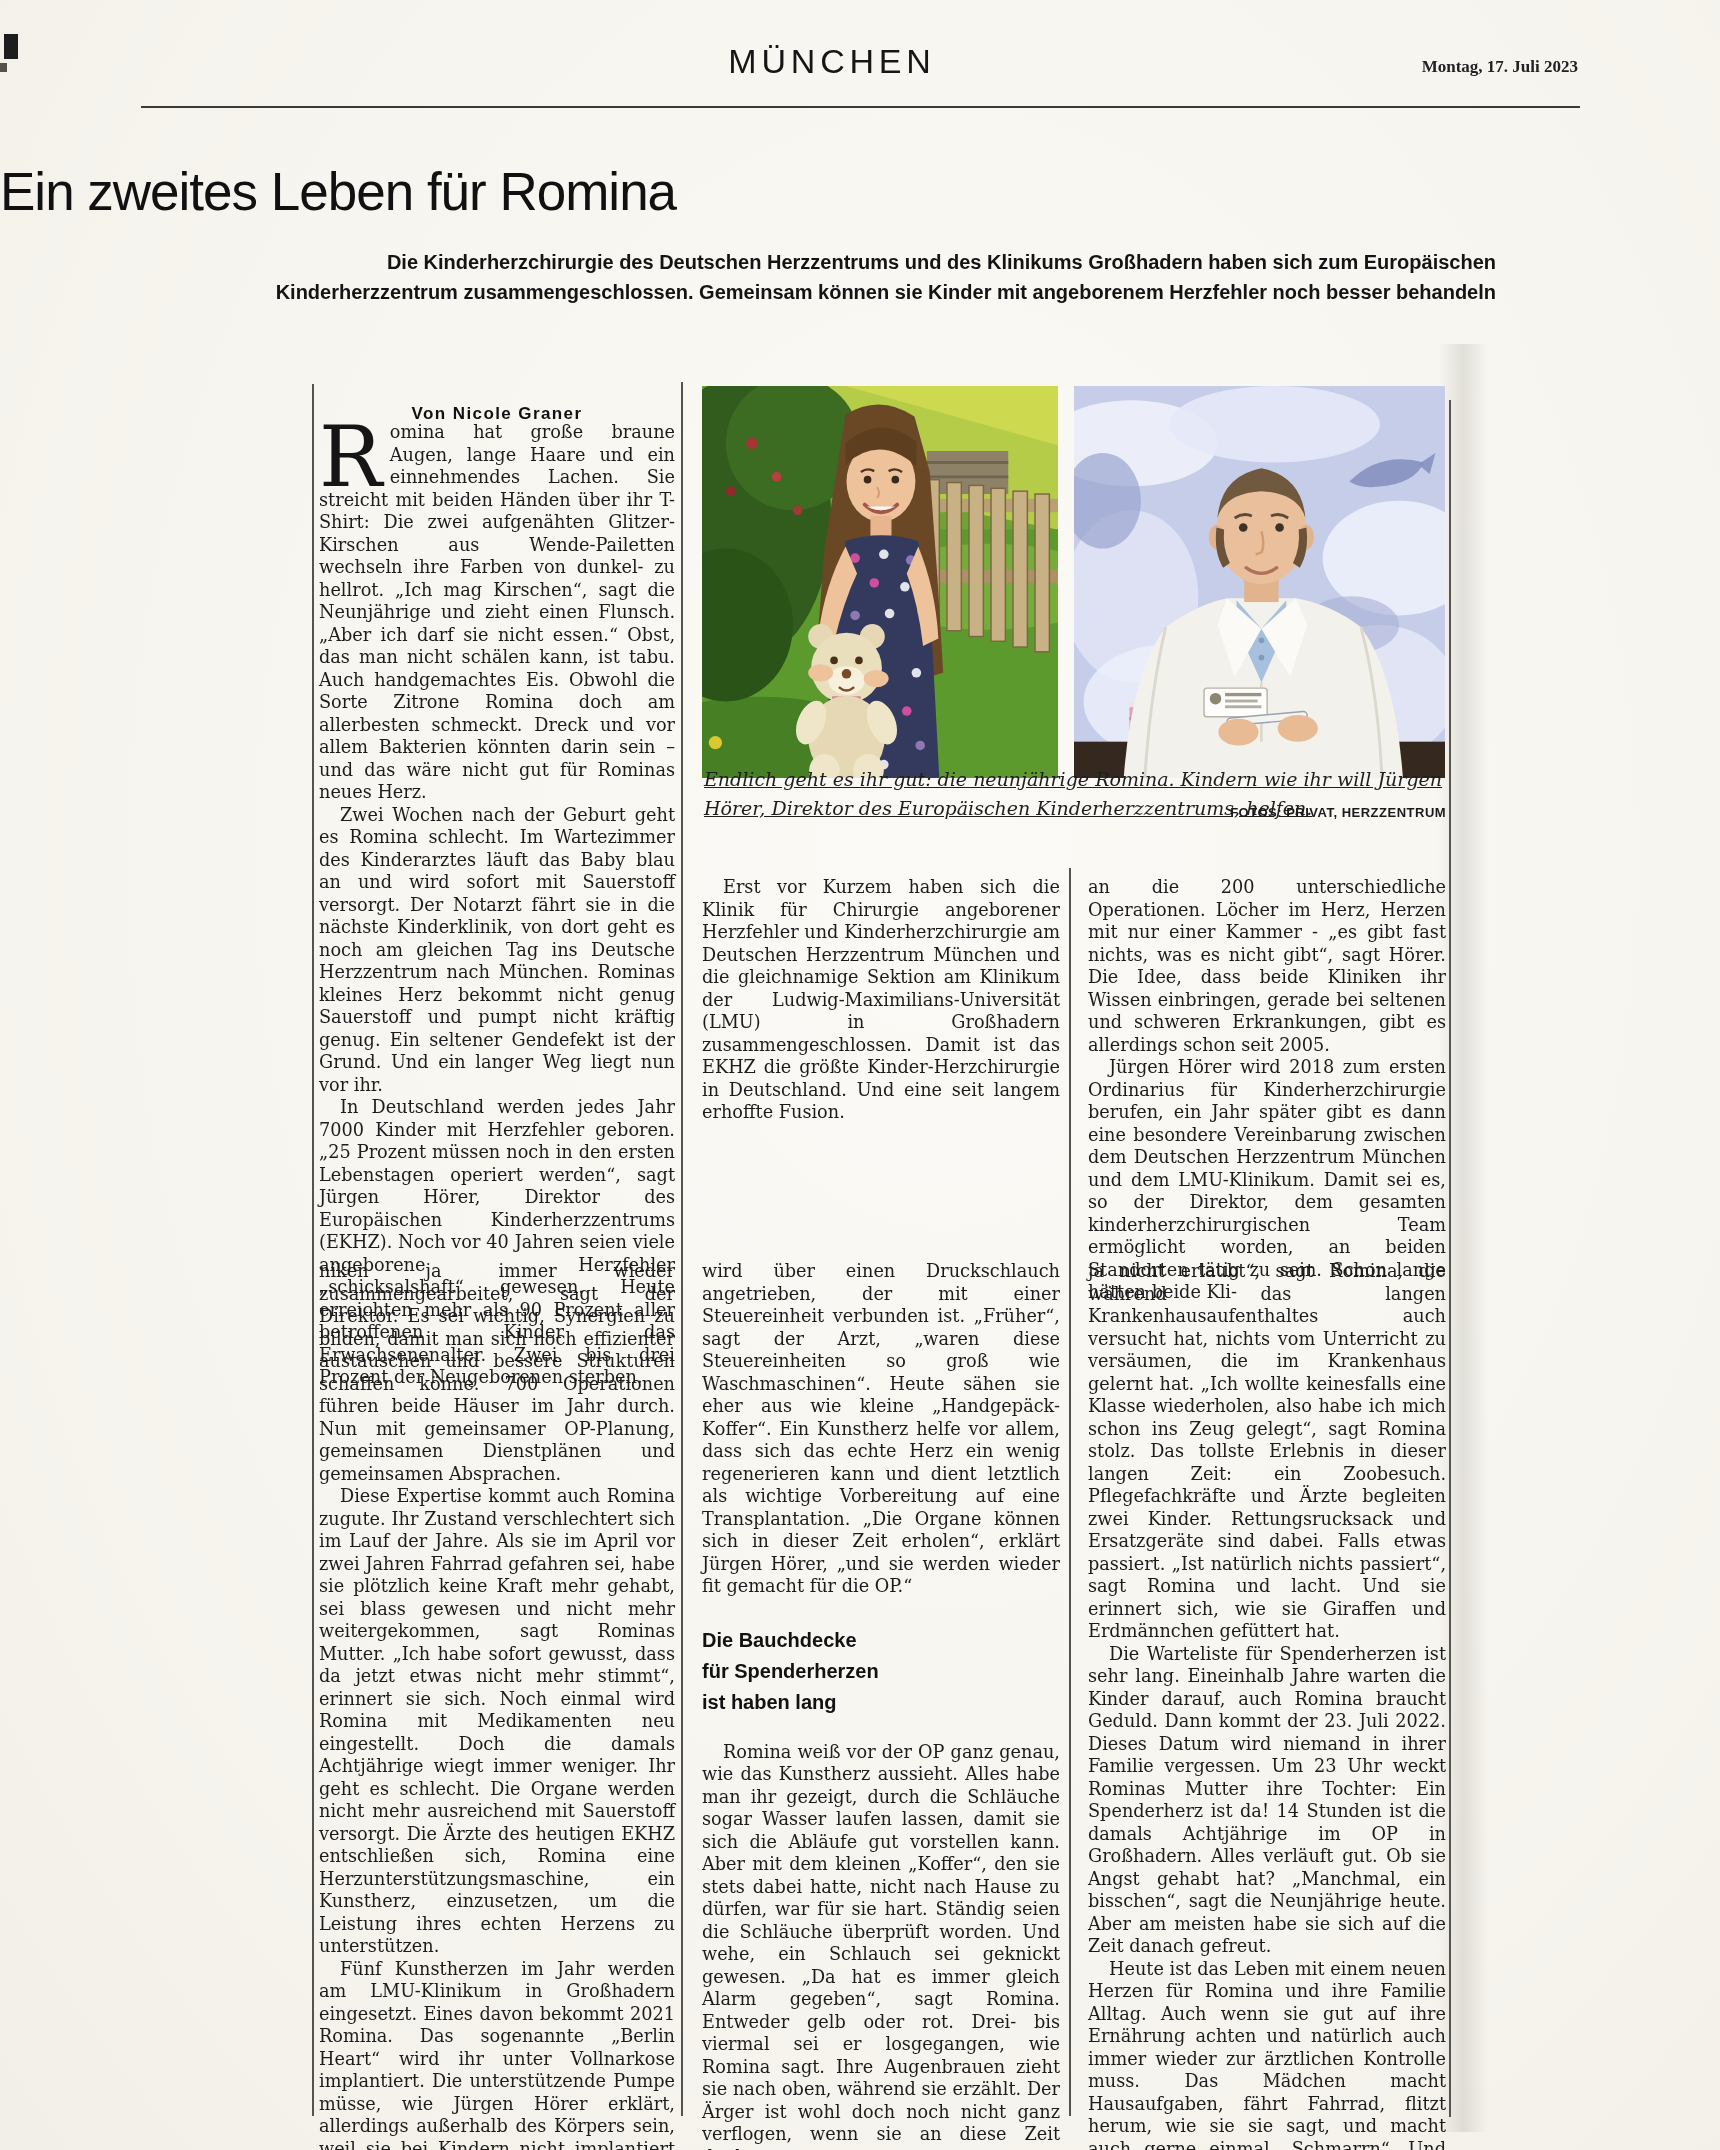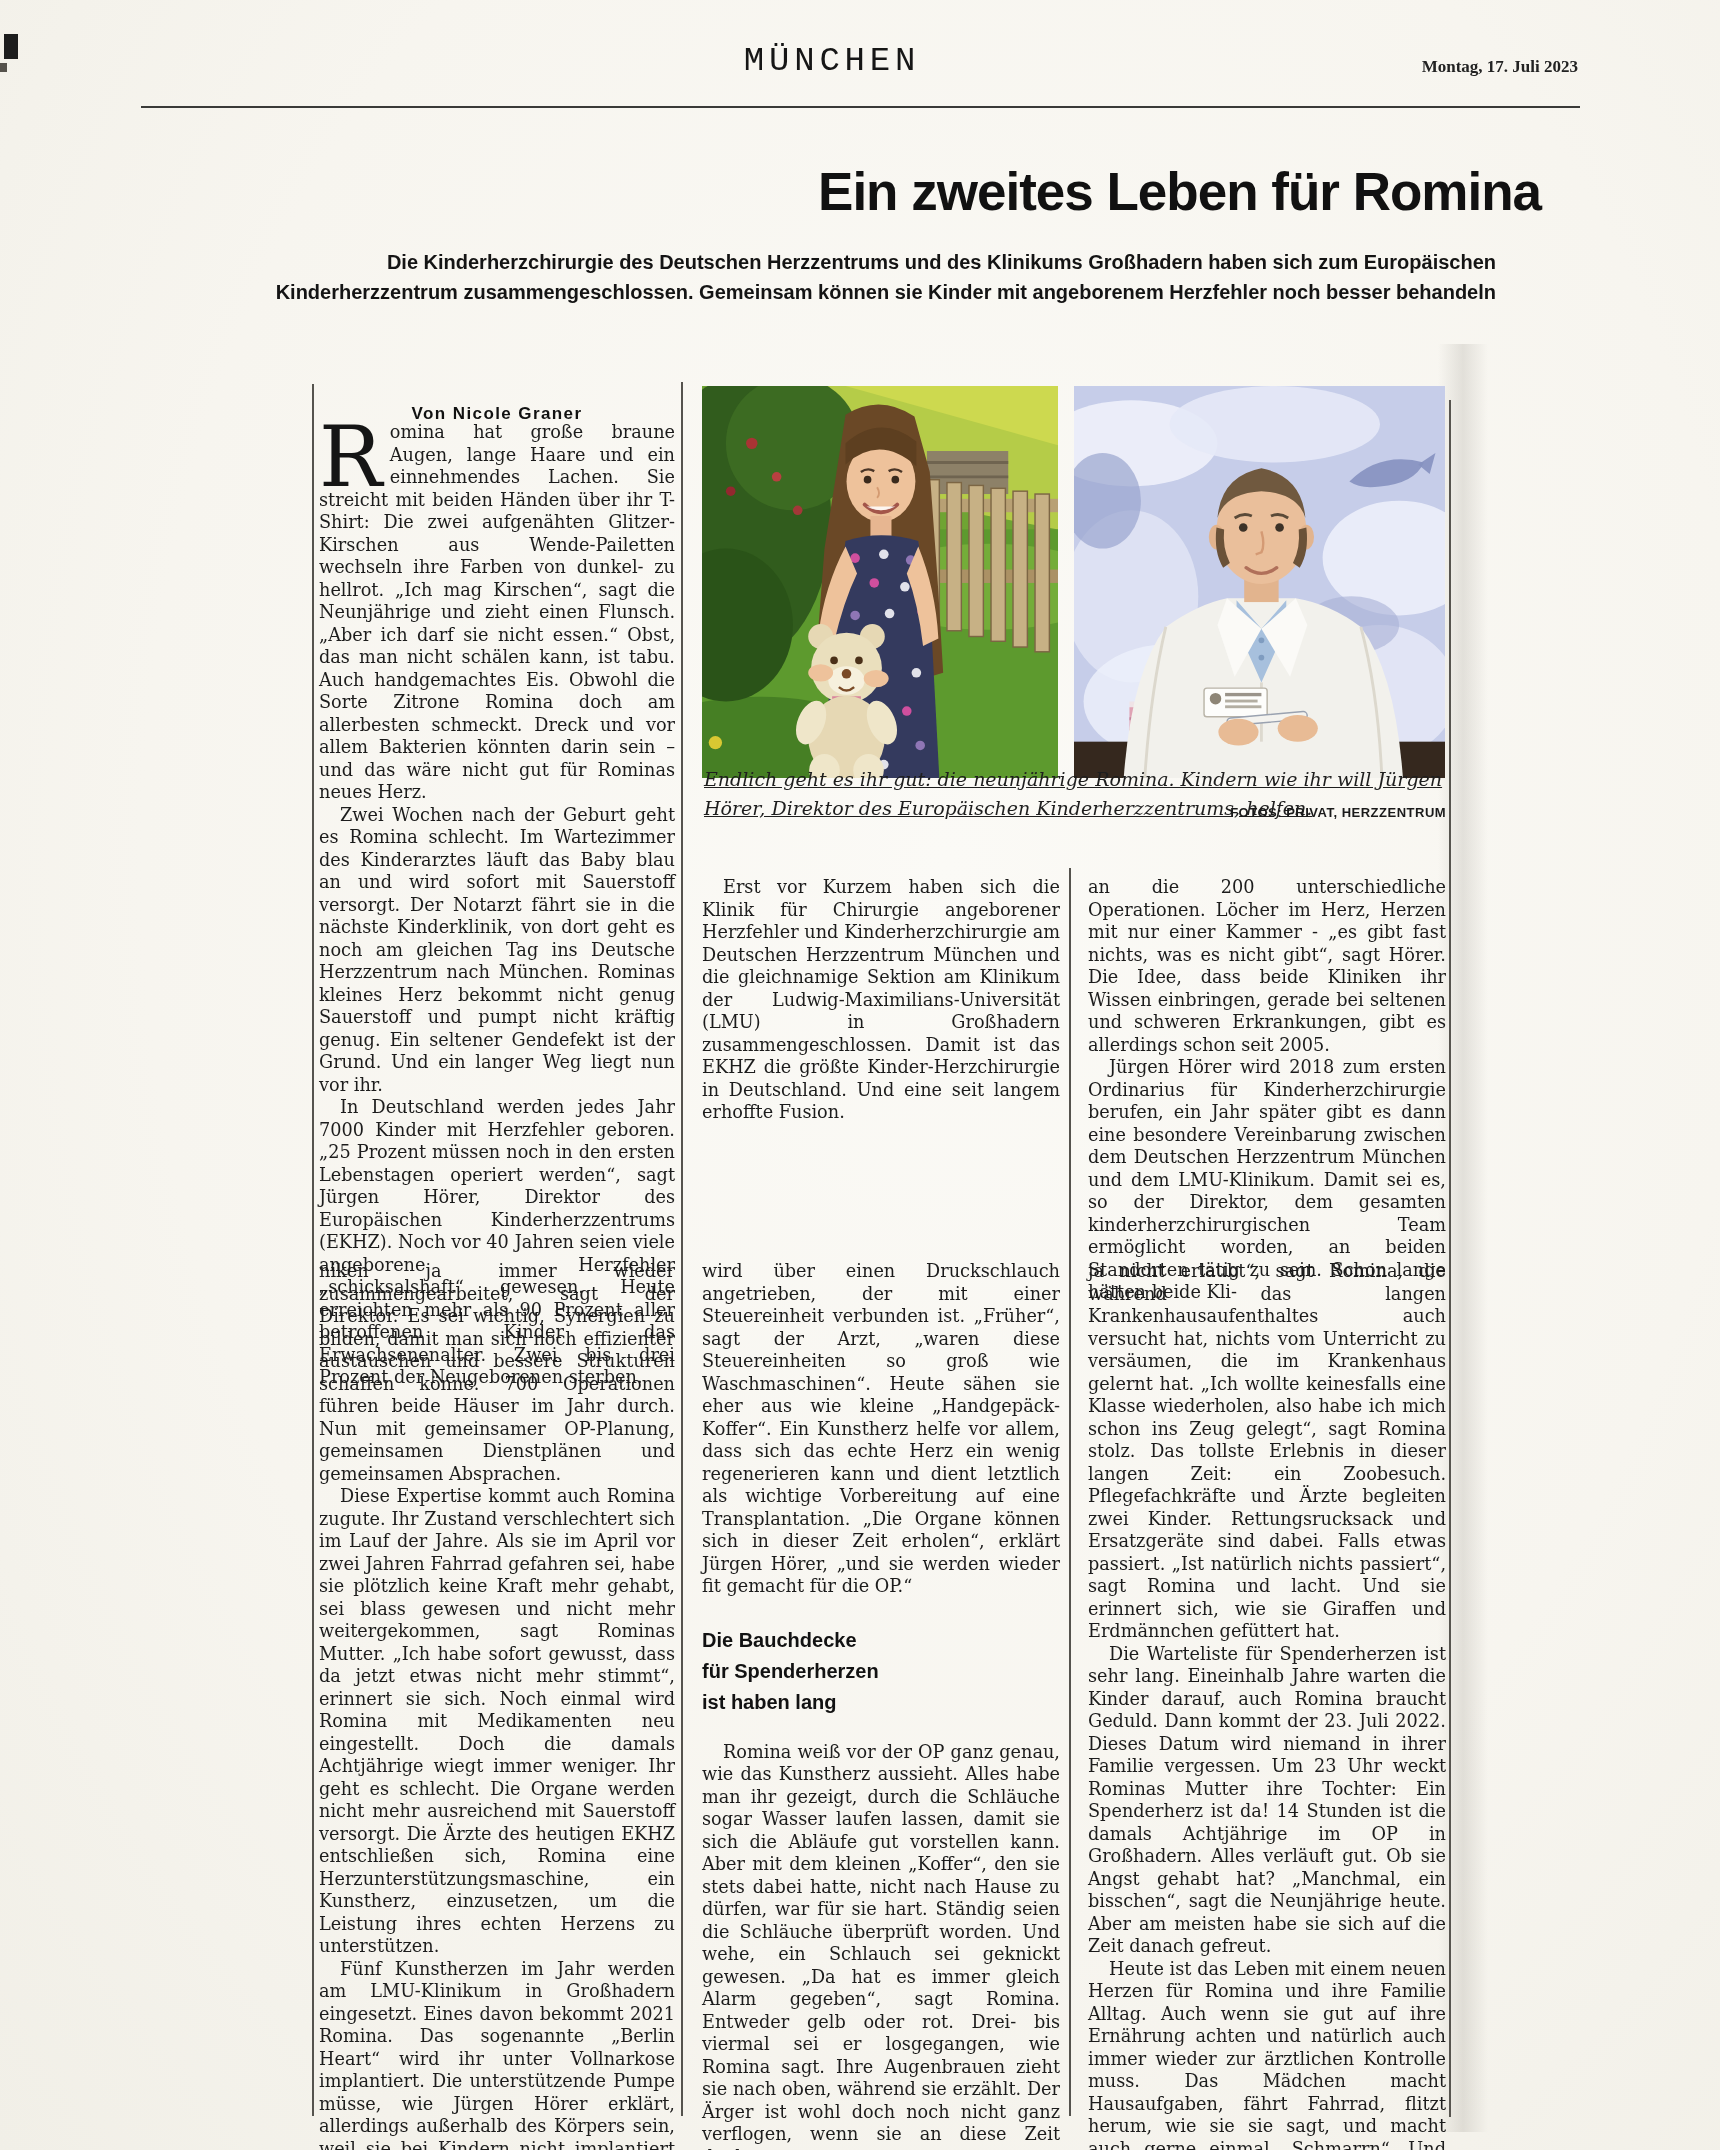--- a/index.html
+++ b/index.html
@@ -7,31 +7,31 @@
     position:relative;width:1721px;height:2151px;overflow:hidden;
     background:
       radial-gradient(ellipse at 55% 40%, #fbfaf6 0%, #f7f5ef 60%, #f1efe7 100%);
     color:#1b1b1b;
     font-family:"DejaVu Serif", serif;
   }
   .abs{position:absolute;}
   
   .masthead-section{
     left:0;top:42px;width:1664px;text-align:center;
-    font-family:Liberation Mono, monospace;font-size:34px;letter-spacing:4.8px;
+    font-family:Liberation Sans, sans-serif;font-size:34px;letter-spacing:4.8px;
     color:#161616;
   }
   .masthead-date{
     right:143px;top:57px;font-family:"Liberation Serif", serif;font-size:17px;color:#222;font-weight:bold;
   }
   .masthead-rule{left:141px;top:106px;width:1439px;height:1.9px;background:#3a3a38;}
   
   .headline{
-    left:0;top:161px;width:1541px;text-align:right;
-    font-family:"Liberation Sans", sans-serif;font-weight:bold;
+    left:0;top:161px;width:1541px;text-align:left;
+    font-family:"Liberation Sans", sans-serif;font-weight:normal;
     font-size:53px;letter-spacing:-1px;color:#111;
   }
   .standfirst{
     left:225px;top:247px;width:1271px;text-align:right;
     font-family:"Liberation Sans", sans-serif;font-weight:bold;
     font-size:20px;line-height:1.5;color:#141414;
   }
   .byline{
     left:319px;top:404px;width:356px;text-align:center;
     font-family:"Liberation Sans", sans-serif;font-weight:bold;

